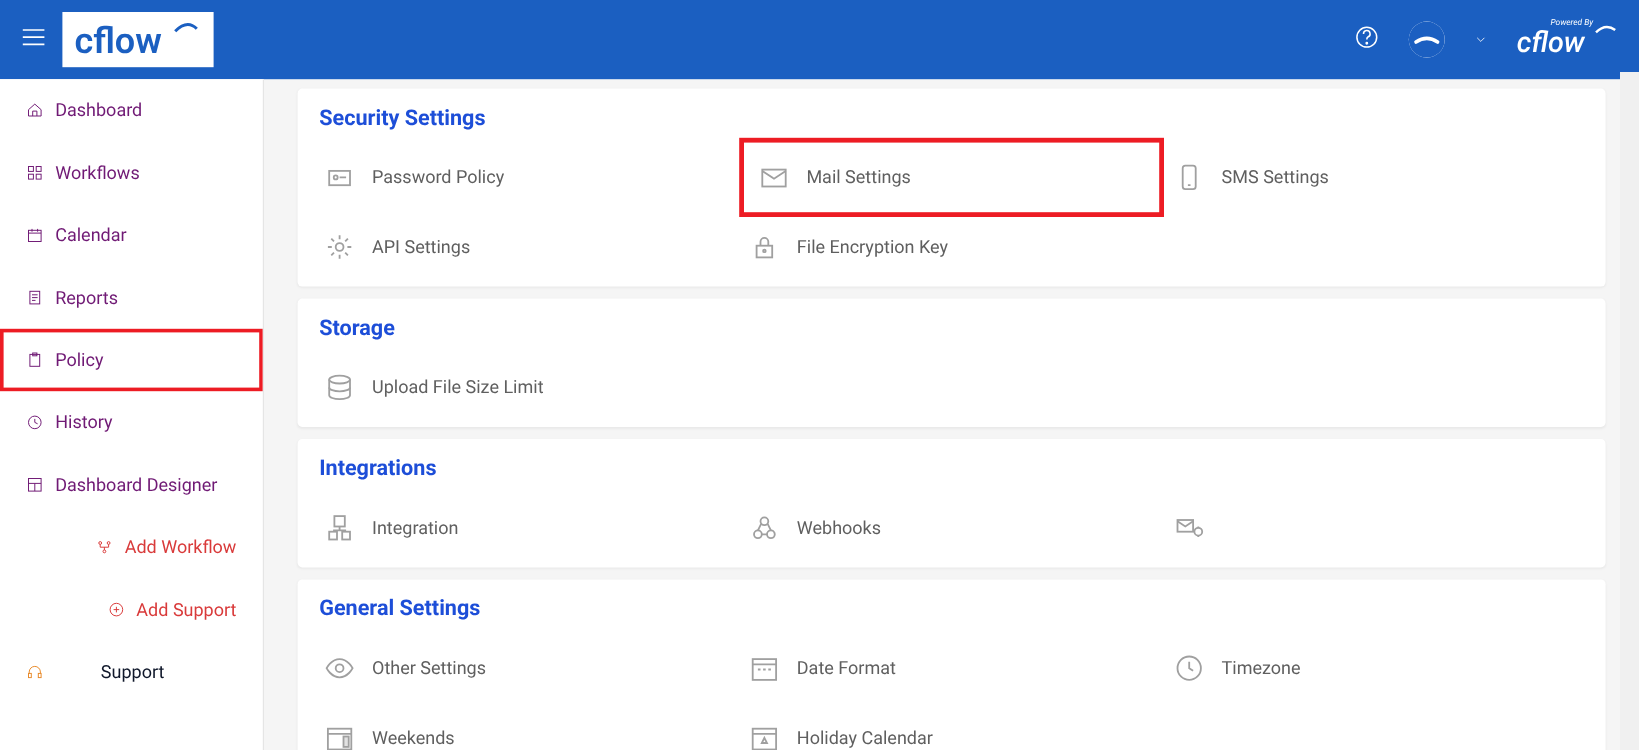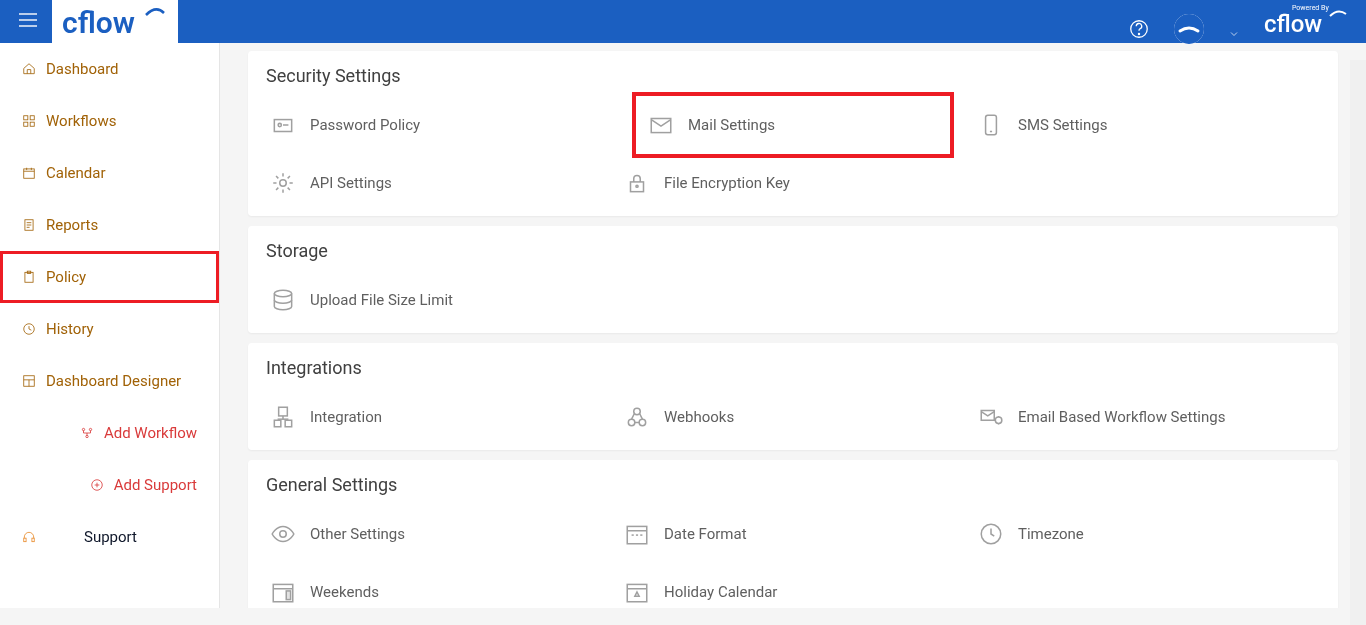--- a/index.html
+++ b/index.html
@@ -1,42 +1,42 @@
 <!DOCTYPE html>
 <html><head>
 <meta charset="utf-8">
 <style>
 * { margin:0; padding:0; box-sizing:border-box; font-family:-apple-system,BlinkMacSystemFont,"Segoe UI",Roboto,sans-serif; }
 body { background:#f5f5f5; width:1366px; height:625px; overflow:hidden; }
 
-.topbar { background:#1b5fc1; height:43px; display:flex; align-items:center; padding:0 16px; justify-content:space-between; }
+.topbar { background:#1b5fc1; height:66px; display:flex; align-items:center; padding:0 16px; justify-content:space-between; }
 .topbar-left { display:flex; align-items:center; gap:12px; }
 .hamburger { color:#fff; cursor:pointer; }
 .logo { background:#fff; padding:4px 8px; display:flex; align-items:center; }
 .logo svg { display:block; }
-.topbar-right { display:flex; align-items:flex-end; gap:24px; }
+.topbar-right { display:flex; align-items:center; gap:24px;font-style:italic; }
 .help-icon { color:#fff; }
 .avatar { width:30px; height:30px; border-radius:50%; background:#fff; display:flex; align-items:center; justify-content:center; position:relative; }
 .powered-logo { color:#fff; }
 
 .layout { display:flex; height:calc(625px - 60px); }
 .sidebar { width:220px; background:#fff; border-right:1px solid #e5e5e5; overflow-y:auto; }
-.nav-item { display:flex; align-items:center; gap:10px; padding:17px 22px; color:#a16207; font-size:15px; cursor:pointer; }
+.nav-item { display:flex; align-items:center; gap:10px; padding:17px 22px; color:#701a75; font-size:15px; cursor:pointer; }
 .nav-item.action { color:#d93a3a;justify-content:flex-end; }
 .nav-item.support { color:#0f172a;gap:48px; }
 .nav-icon { width:14px; height:14px; flex-shrink:0; display:flex; align-items:center; justify-content:center; }
 .highlight-red { outline:3px solid #ed1c24; outline-offset:-3px; }
 
 .main { flex:1; overflow-y:auto; padding:8px 28px 20px 28px; }
 .panel { background:#fff; border-radius:4px; margin-bottom:10px; padding:14px 18px 8px; box-shadow:0 1px 2px rgba(0,0,0,.05); }
-.panel h2 { font-size:18px; font-weight:400; color:#404040; margin-bottom:14px; }
+.panel h2 { font-size:18px; font-weight:700; color:#1d4ed8; margin-bottom:14px; }
 .grid3 { display:grid; grid-template-columns:repeat(3,1fr); gap:8px;text-align:center; }
 .setting-item { display:flex; align-items:center; gap:14px; padding:12px 4px; color:#5f5f5f; font-size:15px; cursor:pointer; }
 .setting-icon { width:26px; height:26px; flex-shrink:0; color:#a0a0a0; display:flex; align-items:center; justify-content:center; }
-.setting-item.boxed { outline:4px solid #ed1c24; outline-offset:0; margin:-4px 16px;padding-left:12px; }
+.setting-item.boxed { outline:4px solid #ed1c24; outline-offset:0; margin:-4px 0;padding-left:12px; }
 
 
 .ico { stroke:currentColor; fill:none; stroke-width:1.4; }
 
 
 .scroll-track { position:fixed; right:0; top:60px; bottom:0; width:16px; background:#f0f0f0; }
 </style>
 </head>
 <body>
 
@@ -290,21 +290,20 @@
         </div>
         <div class="setting-item">
           <span class="setting-icon">
               <svg width="26" height="26" viewBox="0 0 24 24" class="ico">
                 <rect x="3" y="6" width="12" height="9"></rect>
                 <polyline points="3 7 9 11 15 7"></polyline>
                 <circle cx="19" cy="15" r="3"></circle>
                 <path d="M19 12v-1M19 19v-1"></path>
               </svg>
             </span>
-          <span>Email Based Workflow Settings</span>
         </div>
       </div>
     </div>
 
     <div class="panel">
       <h2>General Settings</h2>
       <div class="grid3">
         <div class="setting-item">
           <span class="setting-icon">
               <svg width="26" height="26" viewBox="0 0 24 24" class="ico">

